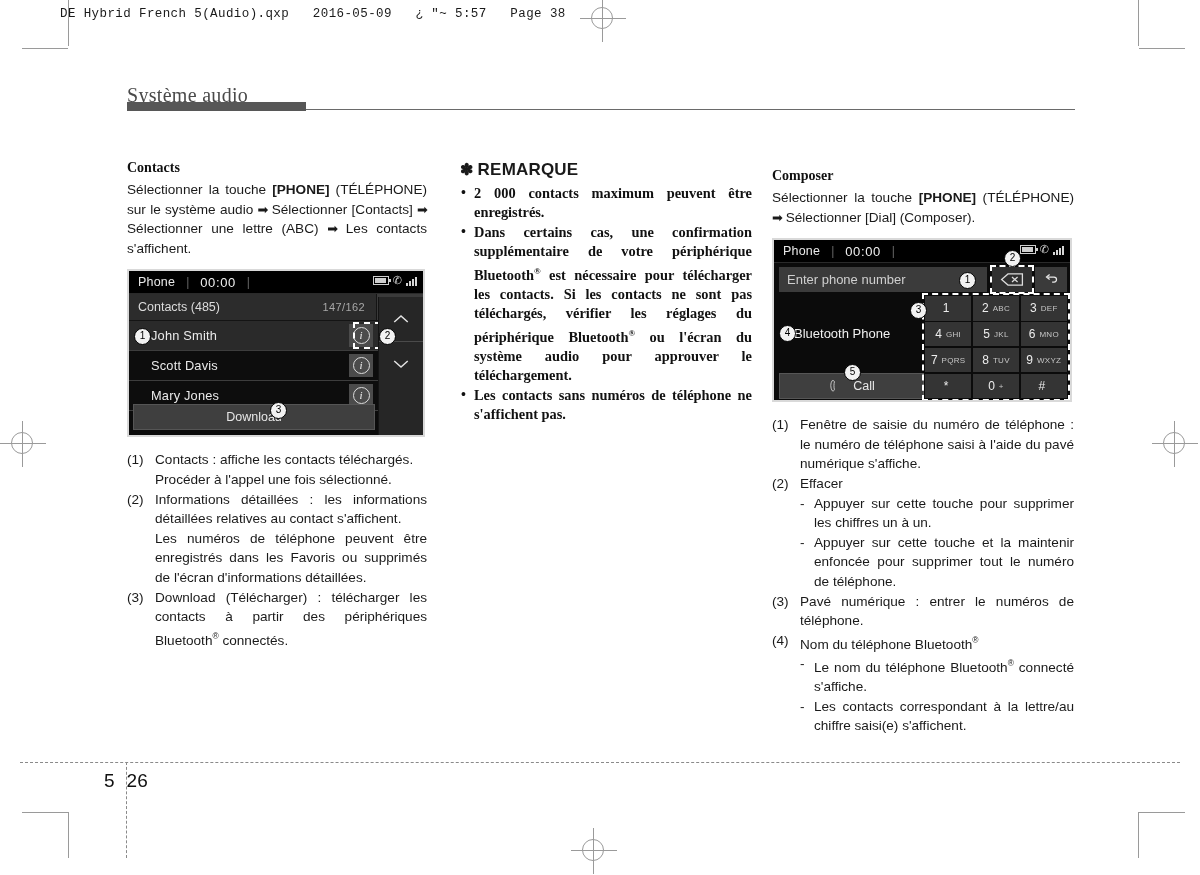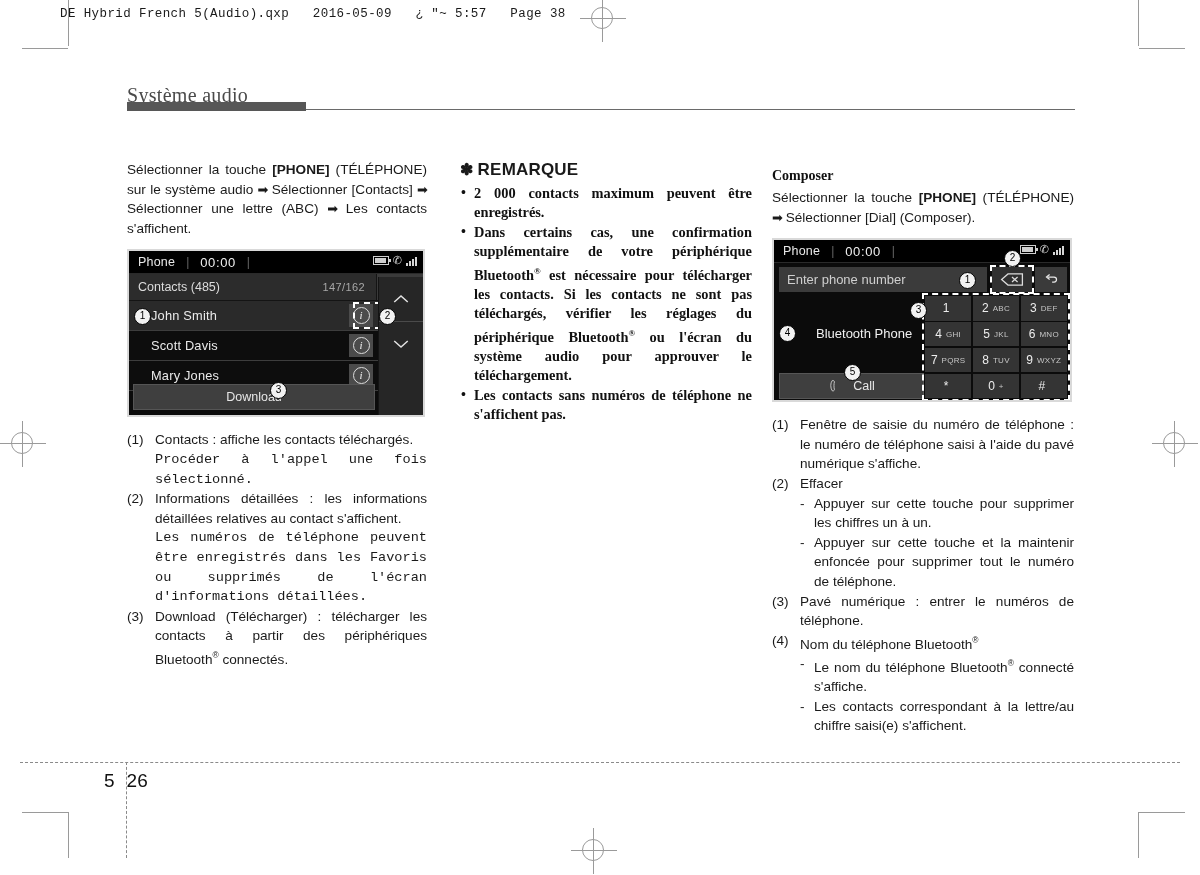--- a/index.html
+++ b/index.html
@@ -96,21 +96,20 @@
     margin-bottom: 0px;
   }
   .numlist > li .marker {
     position: absolute;
     left: 0; top: 0;
     text-align: left;
   }
   .numlist .cont {
     display: block;
     text-align: justify;
-    font-family: Liberation Mono, monospace;
   }
   .sublist { margin: 0; padding: 0; list-style: none; }
   .sublist > li {
     position: relative;
     padding-left: 14px;
     text-align: justify;
   }
   .sublist > li .dash { position: absolute; left: 0; top: 0; }
 
   
@@ -293,21 +292,21 @@
   .dial-back {
     position: absolute; left: 261px; top: 27px;
     width: 32px; height: 25px;
     background: #3a3a3a;
     display: flex; align-items: center; justify-content: center;
   }
   .dial-back svg { width: 15px; height: 15px; }
 
   .bt-name {
     position: absolute; left: 20px; top: 86px;
-    font-size: 13px; color: #f0f0f0; padding-left: 22px;
+    font-size: 13px; color: #f0f0f0;
   }
   .call-btn {
     position: absolute; left: 5px; top: 133px;
     width: 143px; height: 24px;
     background: #3f3f3f;
     border: 1px solid #565656;
     display: flex; align-items: center; justify-content: center;
     gap: 11px;
     font-size: 12.5px; color: #e8e8e8;
   }
@@ -381,20 +380,21 @@
     <div class="rc"></div>
 </div>
 
 <div class="doc-header">DE Hybrid French 5(Audio).qxp   2016-05-09   ¿ "~ 5:57   Page 38</div>
 
 <div class="chapter-title">Système audio</div>
 <div class="rule-thick"></div>
 <div class="rule-thin"></div>
 
 <div class="col col-left">
+  <h3 class="sub">Contacts</h3>
   <p class="body">
     <span>Sélectionner la touche </span><b>[PHONE]</b><span> (TÉLÉPHONE) sur le système audio </span><span class="arrow">➡</span><span> Sélectionner [Contacts] </span><span class="arrow">➡</span><span> Sélectionner une lettre (ABC) </span><span class="arrow">➡</span><span> Les contacts s'affichent.</span>
   </p>
 
   <div class="screen" style="margin-top:11px; width:298px; height:168px;">
     <div class="scr-statusbar">
       <span class="title">Phone</span>
       <span class="sep">|</span>
       <span class="clock">00:00</span>
       <span class="sep">|</span>

